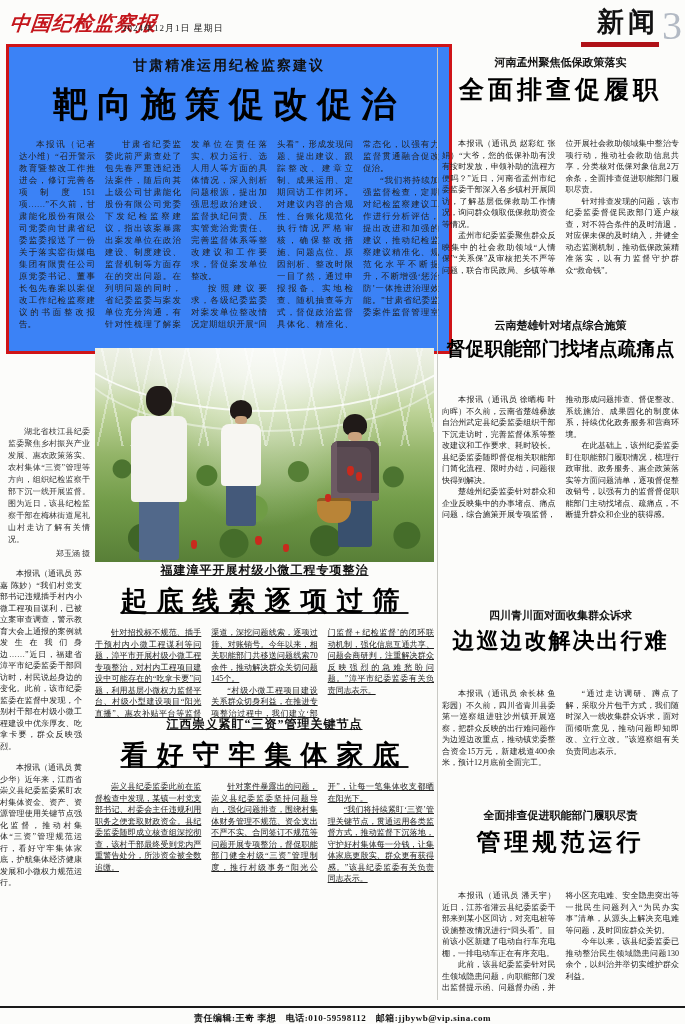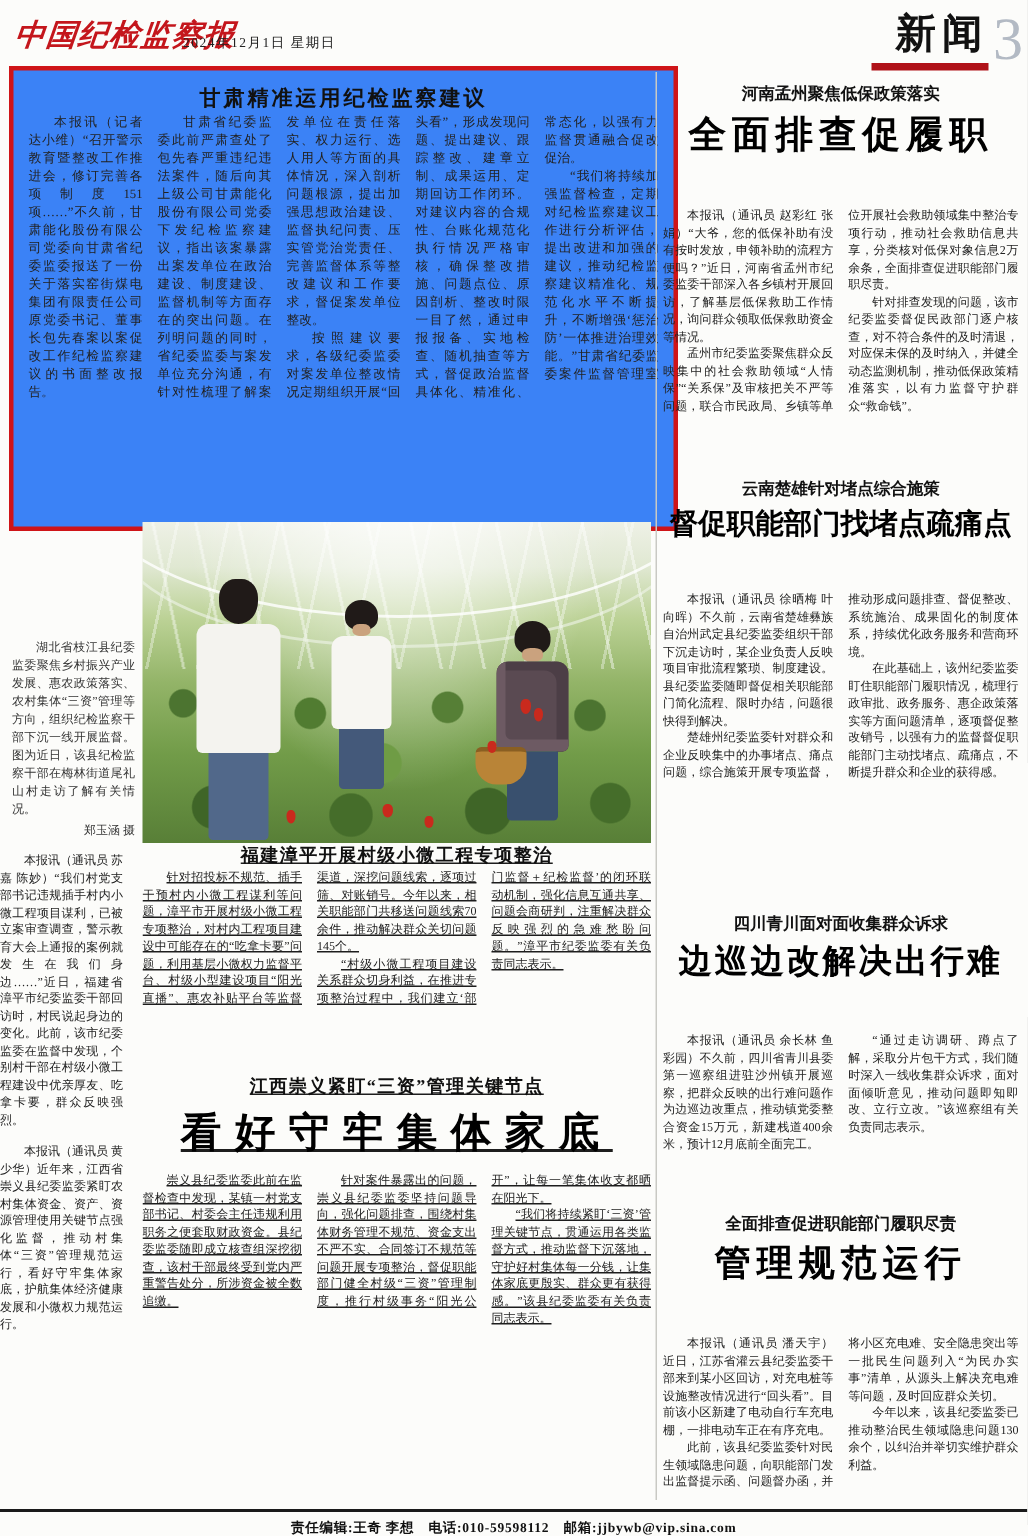--- a/index.html
+++ b/index.html
@@ -95,20 +95,21 @@
   <div class="masthead">中国纪检监察报</div>
   <div class="dateline">2024年12月1日  星期日</div>
   <div class="section-wrap">
     <div class="section-title">新闻</div>
     <div class="section-bar"></div>
   </div>
   <div class="page-num">3</div>
 
   <div class="main-box">
     <div class="kicker">甘肃精准运用纪检监察建议</div>
+    <div class="headline">靶向施策促改促治</div>
     <div class="main-cols body-text">
       <p>本报讯（记者 达小维）“召开警示教育暨整改工作推进会，修订完善各项制度151项……”不久前，甘肃能化股份有限公司党委向甘肃省纪委监委报送了一份关于落实窑街煤电集团有限责任公司原党委书记、董事长包先春案以案促改工作纪检监察建议的书面整改报告。</p>
       <p>甘肃省纪委监委此前严肃查处了包先春严重违纪违法案件，随后向其上级公司甘肃能化股份有限公司党委下发纪检监察建议，指出该案暴露出案发单位在政治建设、制度建设、监督机制等方面存在的突出问题。在列明问题的同时，省纪委监委与案发单位充分沟通，有针对性梳理了解案发单位在责任落实、权力运行、选人用人等方面的具体情况，深入剖析问题根源，提出加强思想政治建设、监督执纪问责、压实管党治党责任、完善监督体系等整改建议和工作要求，督促案发单位整改。</p>
       <p>按照建议要求，各级纪委监委对案发单位整改情况定期组织开展“回头看”，形成发现问题、提出建议、跟踪整改、建章立制、成果运用、定期回访工作闭环。对建议内容的合规性、台账化规范化执行情况严格审核，确保整改措施、问题点位、原因剖析、整改时限一目了然，通过申报报备、实地检查、随机抽查等方式，督促政治监督具体化、精准化、常态化，以强有力监督贯通融合促改促治。</p>
       <p>“我们将持续加强监督检查，定期对纪检监察建议工作进行分析评估，提出改进和加强的建议，推动纪检监察建议精准化、规范化水平不断提升，不断增强‘惩治防’一体推进治理效能。”甘肃省纪委监委案件监督管理室相关负责同志表示。</p>
     </div>
   </div>
 
   <div class="caption-col">
     <div class="cap">湖北省枝江县纪委监委聚焦乡村振兴产业发展、惠农政策落实、农村集体“三资”管理等方向，组织纪检监察干部下沉一线开展监督。图为近日，该县纪检监察干部在梅林街道尾礼山村走访了解有关情况。</div>
@@ -154,20 +155,21 @@
     <div class="blk">
       <p>本报讯（通讯员 苏嘉 陈妙）“我们村党支部书记违规插手村内小微工程项目谋利，已被立案审查调查，警示教育大会上通报的案例就发生在我们身边……”近日，福建省漳平市纪委监委干部回访时，村民说起身边的变化。此前，该市纪委监委在监督中发现，个别村干部在村级小微工程建设中优亲厚友、吃拿卡要，群众反映强烈。</p>
     </div>
     <div class="blk">
       <p>本报讯（通讯员 黄少华）近年来，江西省崇义县纪委监委紧盯农村集体资金、资产、资源管理使用关键节点强化监督，推动村集体“三资”管理规范运行，看好守牢集体家底，护航集体经济健康发展和小微权力规范运行。</p>
     </div>
   </div>
 
   <div class="mid-art" id="fujian">
     <div class="kicker">福建漳平开展村级小微工程专项整治</div>
+    <div class="headline">起底线索逐项过筛</div>
     <div class="mid-cols body-text">
       <p>针对招投标不规范、插手干预村内小微工程谋利等问题，漳平市开展村级小微工程专项整治，对村内工程项目建设中可能存在的“吃拿卡要”问题，利用基层小微权力监督平台、村级小型建设项目“阳光直播”、惠农补贴平台等监督渠道，深挖问题线索，逐项过筛、对账销号。今年以来，相关职能部门共移送问题线索70余件，推动解决群众关切问题145个。</p>
       <p>“村级小微工程项目建设关系群众切身利益，在推进专项整治过程中，我们建立‘部门监督＋纪检监督’的闭环联动机制，强化信息互通共享、问题会商研判，注重解决群众反映强烈的急难愁盼问题。”漳平市纪委监委有关负责同志表示。</p>
     </div>
   </div>
 
   <div class="mid-art" id="jiangxi">
     <div class="kicker">江西崇义紧盯“三资”管理关键节点</div>
     <div class="headline">看好守牢集体家底</div>
     <div class="mid-cols body-text">
@@ -186,21 +188,21 @@
       <p>本报讯（通讯员 赵彩红 张娟）“大爷，您的低保补助有没有按时发放，申领补助的流程方便吗？”近日，河南省孟州市纪委监委干部深入各乡镇村开展回访，了解基层低保救助工作情况，询问群众领取低保救助资金等情况。</p>
       <p>孟州市纪委监委聚焦群众反映集中的社会救助领域“人情保”“关系保”及审核把关不严等问题，联合市民政局、乡镇等单位开展社会救助领域集中整治专项行动，推动社会救助信息共享，分类核对低保对象信息2万余条，全面排查促进职能部门履职尽责。</p>
       <p>针对排查发现的问题，该市纪委监委督促民政部门逐户核查，对不符合条件的及时清退，对应保未保的及时纳入，并健全动态监测机制，推动低保政策精准落实，以有力监督守护群众“救命钱”。</p>
     </div>
   </div>
 
   <div class="right-art" id="yunnan">
     <div class="kicker">云南楚雄针对堵点综合施策</div>
     <div class="headline">督促职能部门找堵点疏痛点</div>
     <div class="right-cols body-text">
-      <p>本报讯（通讯员 徐晒梅 叶向晖）不久前，云南省楚雄彝族自治州武定县纪委监委组织干部下沉走访时，某企业负责人反映项目审批流程繁琐、制度建设。县纪委监委随即督促相关职能部门简化流程、限时办结，问题很快得到解决。</p>
+      <p>本报讯（通讯员 徐晒梅 叶向晖）不久前，云南省楚雄彝族自治州武定县纪委监委组织干部下沉走访时，完善监督体系等整改建议和工作要求、耗时较长。县纪委监委随即督促相关职能部门简化流程、限时办结，问题很快得到解决。</p>
       <p>楚雄州纪委监委针对群众和企业反映集中的办事堵点、痛点问题，综合施策开展专项监督，推动形成问题排查、督促整改、系统施治、成果固化的制度体系，持续优化政务服务和营商环境。</p>
       <p>在此基础上，该州纪委监委盯住职能部门履职情况，梳理行政审批、政务服务、惠企政策落实等方面问题清单，逐项督促整改销号，以强有力的监督督促职能部门主动找堵点、疏痛点，不断提升群众和企业的获得感。</p>
     </div>
   </div>
 
   <div class="right-art" id="sichuan">
     <div class="kicker">四川青川面对面收集群众诉求</div>
     <div class="headline">边巡边改解决出行难</div>
     <div class="right-cols body-text">
       <p>本报讯（通讯员 余长林 鱼彩园）不久前，四川省青川县委第一巡察组进驻沙州镇开展巡察，把群众反映的出行难问题作为边巡边改重点，推动镇党委整合资金15万元，新建栈道400余米，预计12月底前全面完工。</p>

